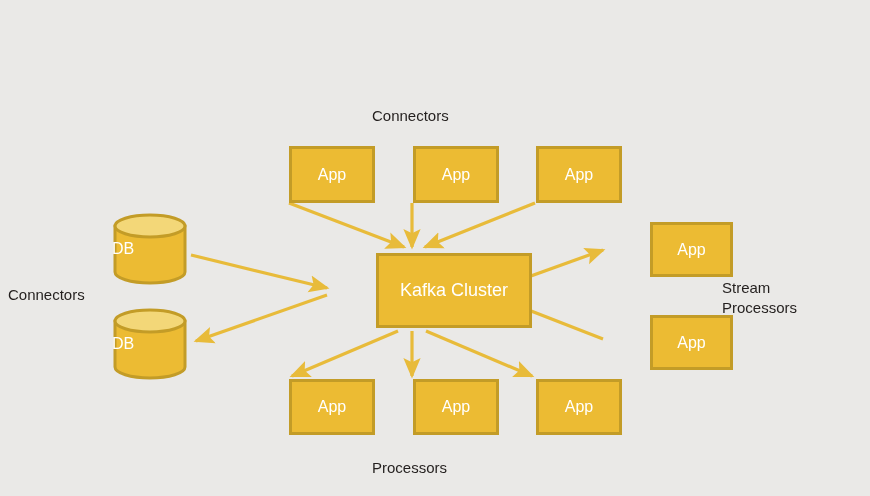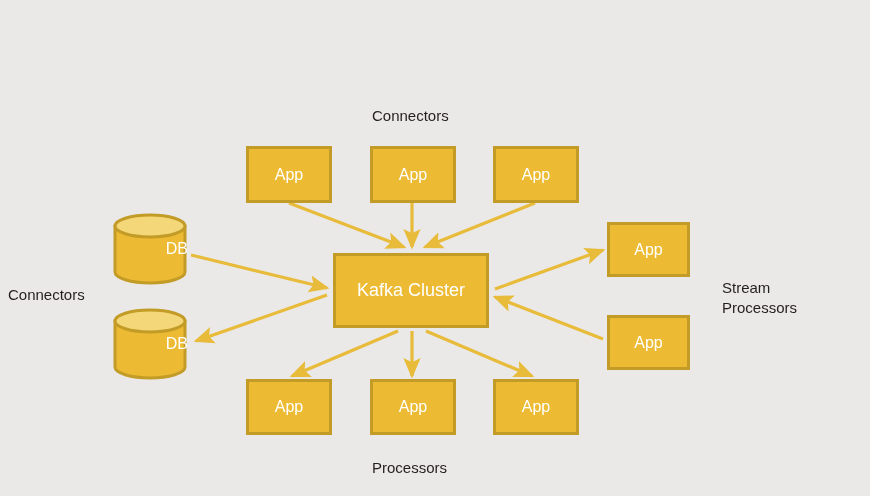--- a/index.html
+++ b/index.html
@@ -33,35 +33,36 @@
     position: absolute;
     background: #ecbb33;
     border: 3px solid #c39c27;
     display: flex;
     align-items: center;
     justify-content: center;
     color: #ffffff;
     font-size: 16px;
     font-weight: 400;
     z-index: 5;
+    margin-left: 43px;
   }
   .node-box.cluster {
     font-size: 18px;
   }
   .db {
     position: absolute;
     z-index: 5;
   }
   .db .db-label {
     position: absolute;
     left: 0;
     right: 0;
     top: 50%;
     transform: translateY(-50%);
-    text-align: right;
+    text-align: left;
     color: #ffffff;
     font-size: 16px;
     z-index: 2;
     pointer-events: none;
   }
   .group-label {
     position: absolute;
     color: #231f1e;
     font-size: 15px;
     white-space: pre-line;

